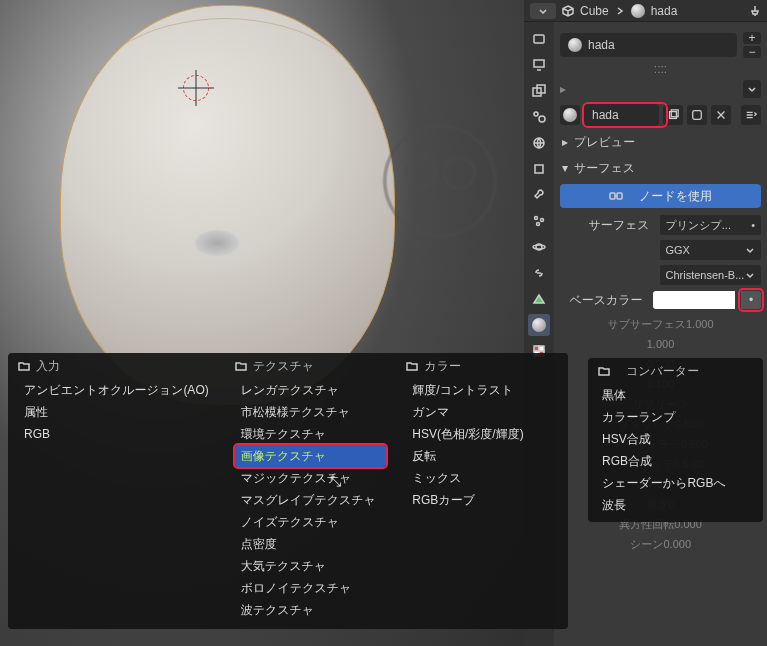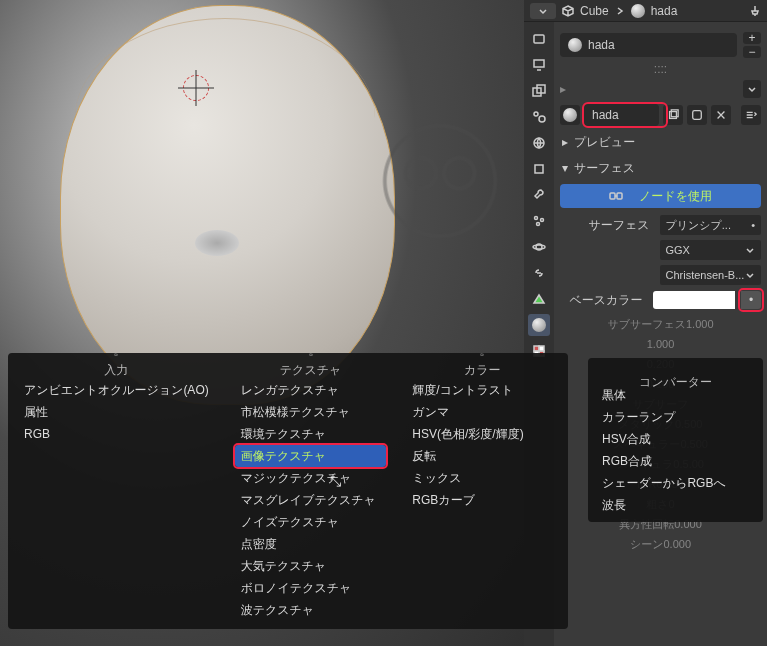--- a/index.html
+++ b/index.html
@@ -64,41 +64,41 @@
 .matname-row .sph { width:20px; height:20px; background:#2a2a2a; border-radius:3px; display:flex; align-items:center; justify-content:center; }
 .matname-input { flex:1; height:22px; background:#2a2a2a; border-radius:4px; padding:0 8px; display:flex; align-items:center; position:relative; }
 .hl-red { position:absolute; border:2px solid #e24; border-radius:6px; pointer-events:none; }
 .hl-name { left:-2px; top:-2px; width:86px; height:26px; }
 .iconbtn { width:20px; height:20px; background:#2a2a2a; border-radius:3px; display:flex; align-items:center; justify-content:center; cursor:pointer; }
 
 .section { margin-top:6px; }
 .section-h { display:flex; align-items:center; gap:4px; height:20px; cursor:pointer; }
 .section-h .tri { width:10px; text-align:center; }
 .node-btn { display:flex; align-items:center; justify-content:center; gap:16px;
-  height:24px; background:#3d71c4; color:#bef264; border-radius:4px; margin:6px 0; cursor:pointer;text-align:right; }
+  height:24px; background:#3d71c4; color:#e5e5e5; border-radius:4px; margin:6px 0; cursor:pointer;text-align:right; }
 .row { display:flex; align-items:center; height:22px; gap:6px; margin:3px 0; }
 .row .lbl { flex:1; text-align:right; padding-right:4px; }
 .ddl { flex:1; height:20px; background:#2a2a2a; border-radius:2px; display:flex;
   align-items:center; justify-content:space-between; padding:0 6px; cursor:pointer; font-size:11px; }
 .color-field { flex:1; height:18px; background:#fff; border-radius:3px 0 0 3px; }
 .dot-btn { width:20px; height:18px; background:#545454; border-radius:0 3px 3px 0;
   display:flex; align-items:center; justify-content:center; position:relative; cursor:pointer; }
 .hl-dot { position:absolute; left:-3px; top:-3px; right:-3px; bottom:-3px;
   border:2px solid #e24; border-radius:5px; pointer-events:none; }
 
 .faded { opacity:0.5; }
 .faded .vrow { display:flex; justify-content:center; height:20px; align-items:center; padding:0 4px; font-size:11px; }
 
 .add-menu {
   position:absolute; left:8px; top:353px; width:560px;
   background:rgba(20,20,20,0.93); color:#ddd; font-size:12px;
   display:flex; border-radius:4px; padding-bottom:8px;
 }
 .amcol { flex:1; padding:0 10px; }
-.amhead { display:flex; align-items:center; gap:6px; height:26px; color:#bbb;flex-direction:column; }
+.amhead { display:flex; align-items:center; gap:6px; height:26px; color:#bbb; }
 .amitem { height:22px; display:flex; align-items:center; padding:0 6px; border-radius:3px; cursor:pointer; white-space:nowrap; }
 .amitem.sel { background:#2e5fb8; color:#bef264; position:relative; }
 .hl-item { position:absolute; left:-2px; top:-2px; right:-2px; bottom:-2px;
   border:2px solid #e24; border-radius:5px; pointer-events:none; }
 .pointer { position:absolute; left:330px; top:473px; font-size:14px; color:#eee; pointer-events:none; }
 
 .conv-menu {
   position:absolute; right:4px; top:358px; width:175px;
   background:rgba(20,20,20,0.93); color:#ddd; font-size:12px;
   border-radius:4px; padding:0 4px 6px;

